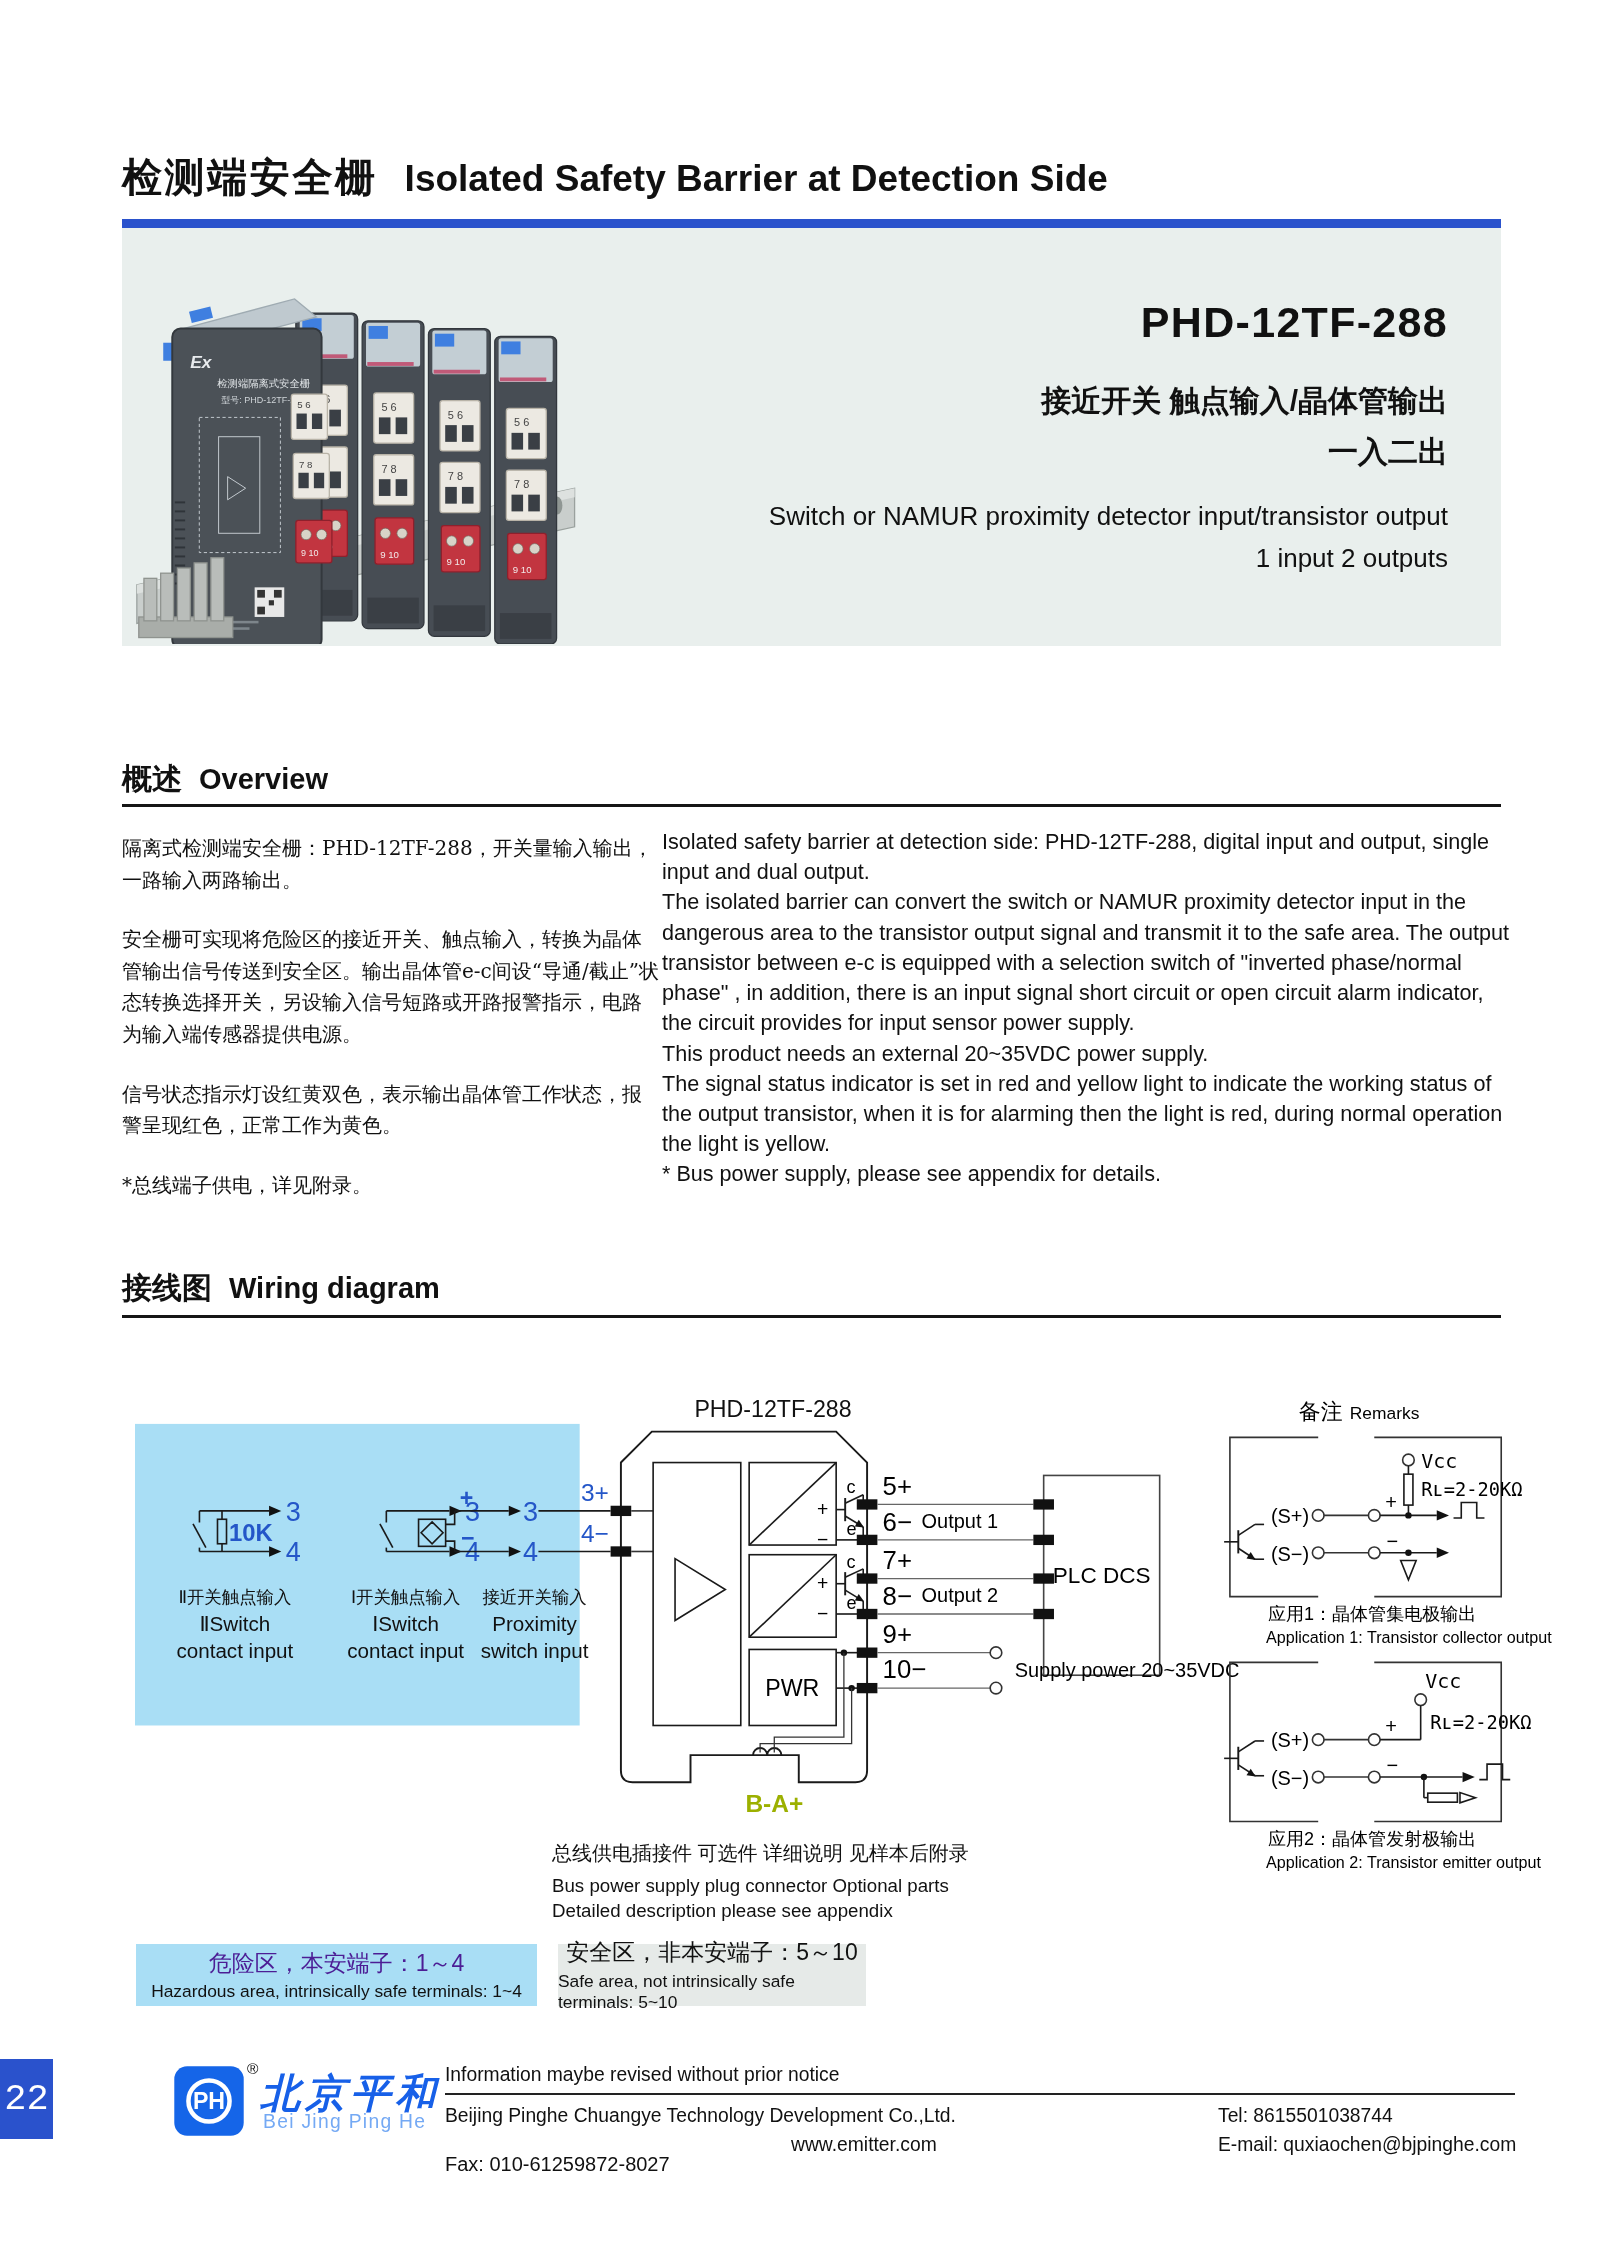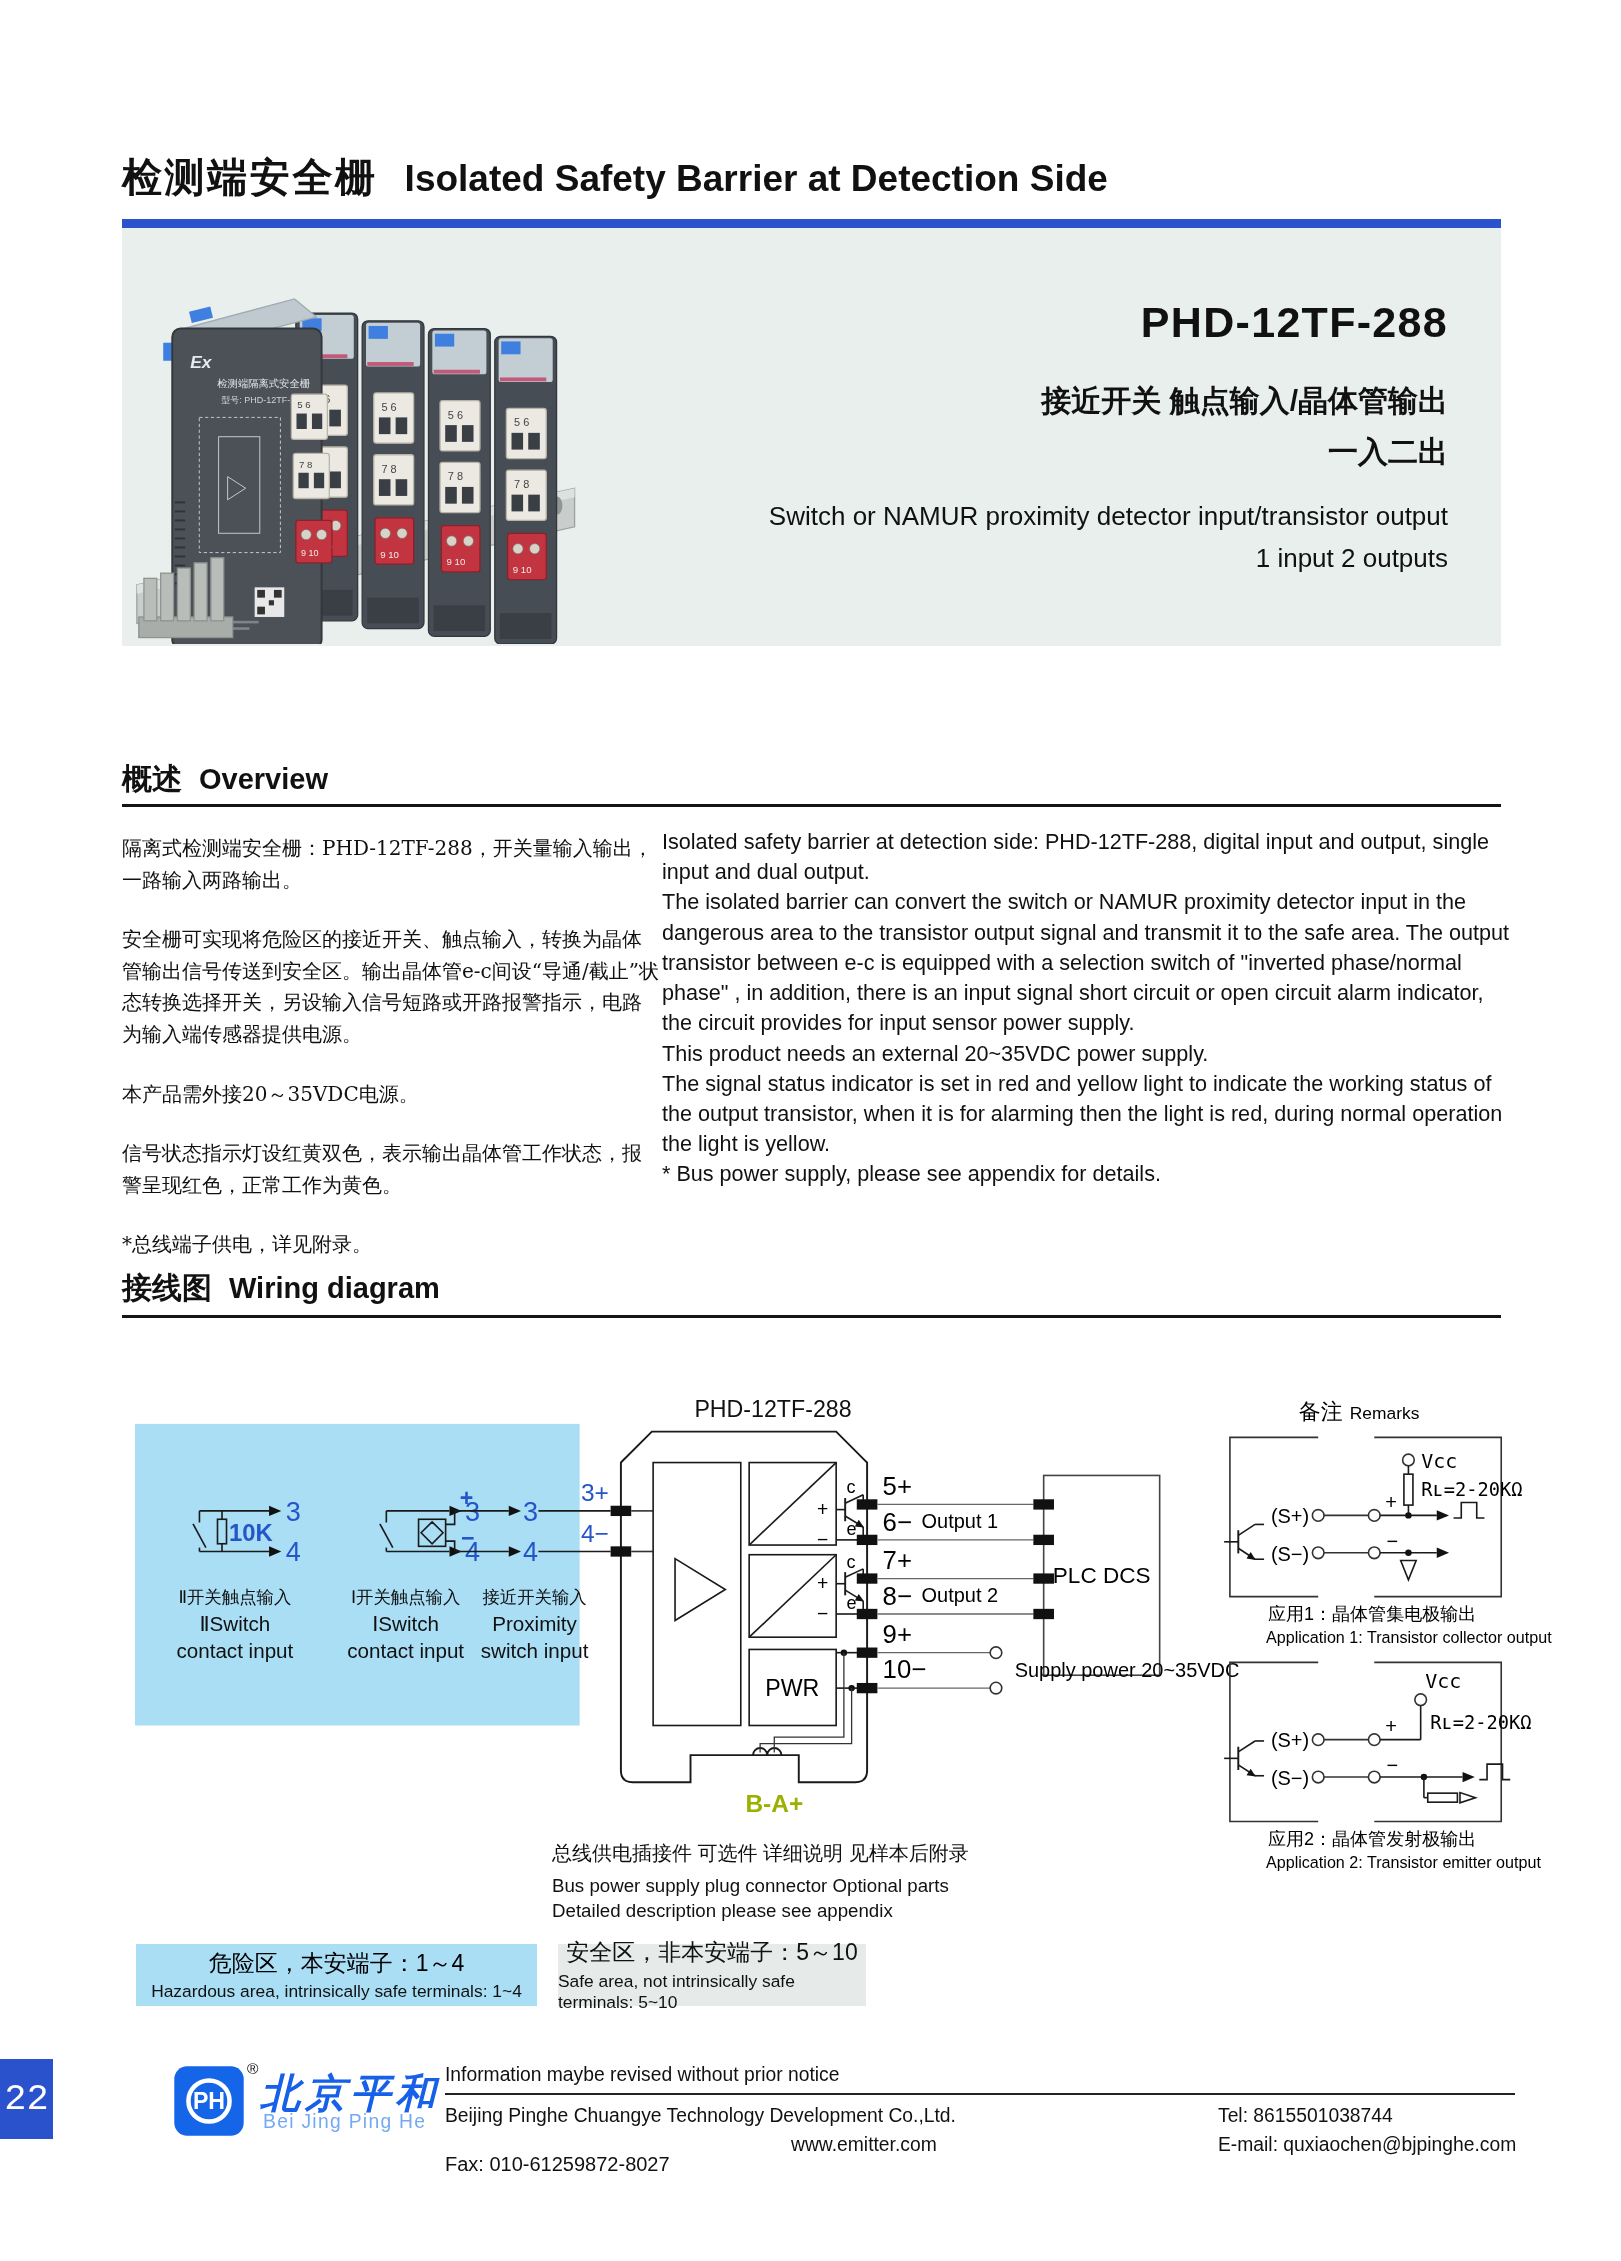--- a/index.html
+++ b/index.html
@@ -37,21 +37,21 @@
   
   .bus-note { left:552px; top:1840px; width:554px; }
   .bus-note .cn { font-size:20px; font-weight:500; margin-bottom:7px; }
   .bus-note .en { font-size:18.7px; line-height:1.32; }
 
   
   .area-box { height:62px; display:flex; flex-direction:column; justify-content:center; align-items:center; }
   .area-blue { left:136px; top:1944px; width:401px; background:#a9def5; }
   .area-gray { left:558px; top:1944px; width:308px; background:#e6eae8; }
   .area-cn { font-size:23px; font-weight:500; }
-  .area-cn.blue { color:#000000; }
+  .area-cn.blue { color:#4c1d95; }
   .area-en { font-size:17.4px; margin-top:2.6px; }
 
   
   .pagenum { left:0; top:2059px; width:53px; height:80px; background:#2a52cc; color:#fff;
              display:flex; align-items:center; justify-content:center; font-size:37px;font-family:Liberation Mono, monospace; }
   .logo-reg { left:247px; top:2060px; font-size:15.5px; }
   .logo-zh { left:260px; top:2066px; font-size:40px; font-weight:bold; color:#1760e8; letter-spacing:5.2px;
              font-family:"DejaVu Serif","Liberation Serif",serif; font-style:italic; }
   .logo-en { left:263px; top:2111px; font-size:19.3px; color:#74a9f4; letter-spacing:1.3px; }
   .ft-notice { left:445px; top:2064px; font-size:19.3px; }
@@ -230,21 +230,20 @@
 
   <div class="abs sec-head" style="left:122px; top:759px;">
     <span class="sec-zh">概述</span>
     <span class="sec-en">Overview</span>
   </div>
   <div class="abs sec-line" style="left:122px; top:804px;"></div>
 
   <div class="abs ov-zh">
     <p>隔离式检测端安全栅：PHD-12TF-288，开关量输入输出，一路输入两路输出。</p>
     <p>安全栅可实现将危险区的接近开关、触点输入，转换为晶体管输出信号传送到安全区。输出晶体管e-c间设“导通/截止”状态转换选择开关，另设输入信号短路或开路报警指示，电路为输入端传感器提供电源。</p>
-    <p>本产品需外接20～35VDC电源。</p>
     <p>信号状态指示灯设红黄双色，表示输出晶体管工作状态，报警呈现红色，正常工作为黄色。</p>
     <p>*总线端子供电，详见附录。</p>
   </div>
   <div class="abs ov-en">
     <p>Isolated safety barrier at detection side: PHD-12TF-288, digital input and output, single input and dual output.</p>
     <p>The isolated barrier can convert the switch or NAMUR proximity detector input in the dangerous area to the transistor output signal and transmit it to the safe area. The output transistor between e-c is equipped with a selection switch of "inverted phase/normal phase" , in addition, there is an input signal short circuit or open circuit alarm indicator, the circuit provides for input sensor power supply.</p>
     <p>This product needs an external 20~35VDC power supply.</p>
     <p>The signal status indicator is set in red and yellow light to indicate the working status of the output transistor, when it is for alarming then the light is red,  during normal operation the light is yellow.</p>
     <p>* Bus power supply, please see appendix for details.</p>
   </div>

